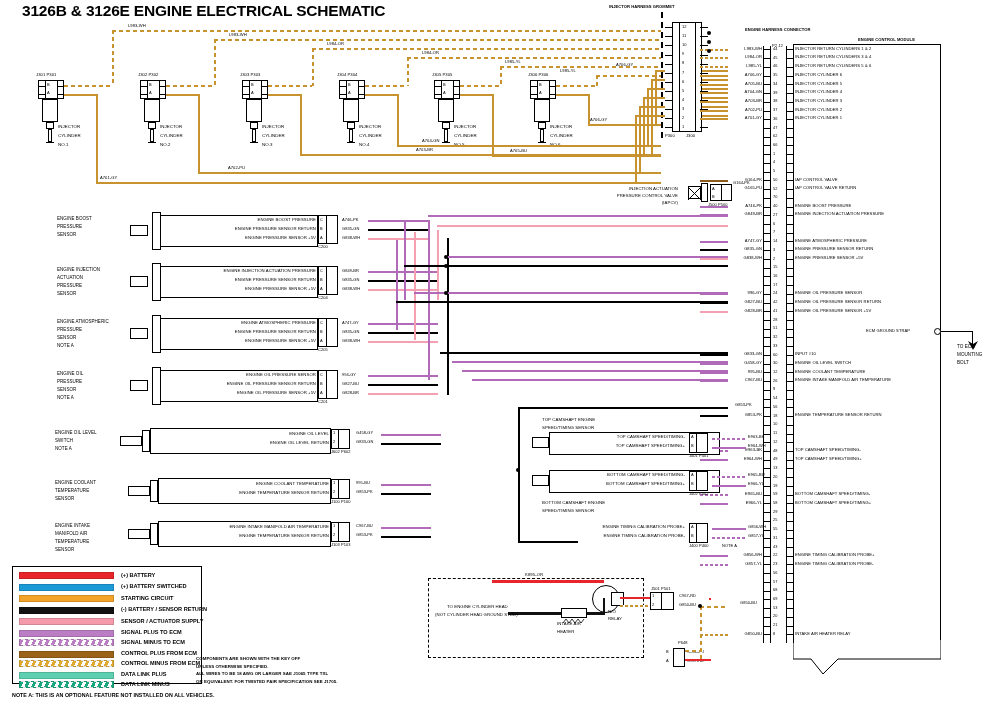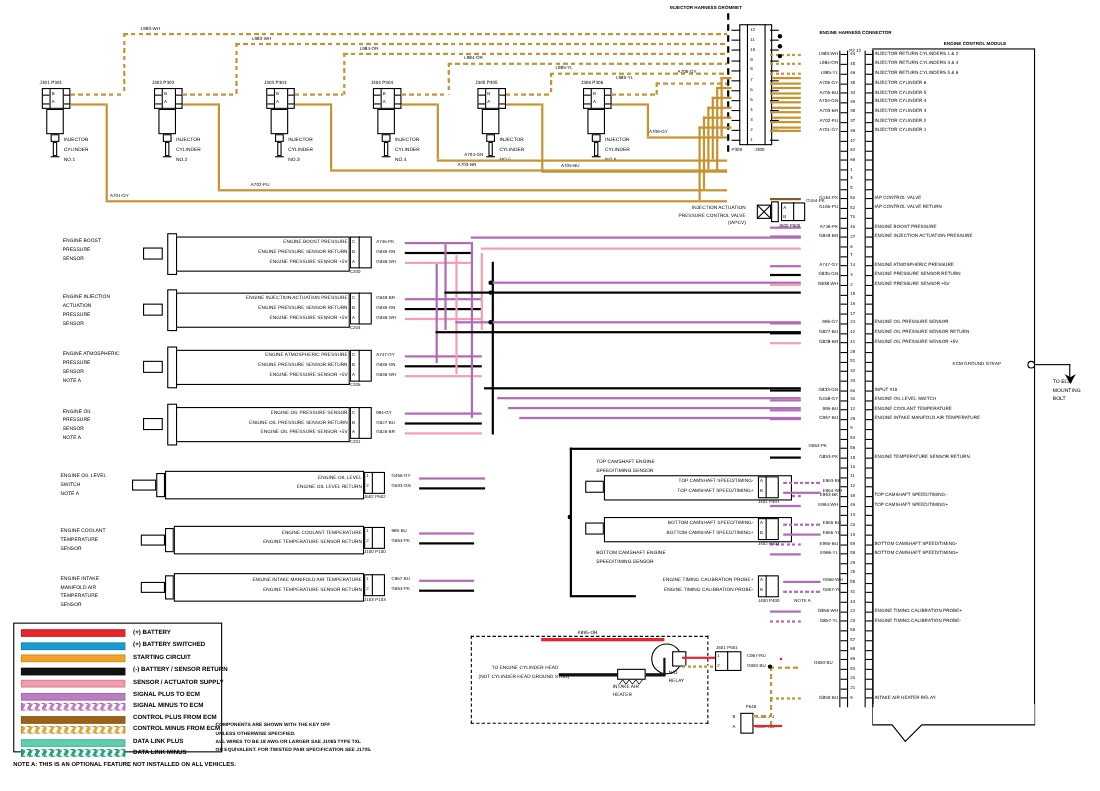--- a/index.html
+++ b/index.html
@@ -19,20 +19,21 @@
   .dot { position:absolute; width:4px; height:4px; border-radius:50%; background:#000; }
   .legendbox { position:absolute; left:12px; top:566px; width:190px; height:118px; border:1.6px solid #000; background:#fff; }
   .legswatch { position:absolute; left:6px; width:95px; height:7px; }
   .legtxt { position:absolute; left:108px; font-size:5.6px; font-weight:bold; white-space:nowrap; }
 </style>
 </head>
 <body>
 
 <div id="root">
 
+  <div class="title">3126B &amp; 3126E ENGINE ELECTRICAL SCHEMATIC</div>
 
   <div class="t b" style="left:609px; top:5px;">INJECTOR HARNESS GROMMET</div>
 
   <div class="abs" style="left:661px; top:12px; width:0; height:126px; border-left:2px dashed #000;"></div>
 
   <div class="box" style="left:672px; top:22px; width:30px; height:110px;"></div>
   <div class="lineV" style="left:679px; top:22px; height:110px; background:#000;"></div>
   <div class="lineV" style="left:695px; top:22px; height:110px; background:#000;"></div>
   <div id="grommet-pins">
       <div class="t" style="left:682px; top:25px; font-size:4px;">12</div>

